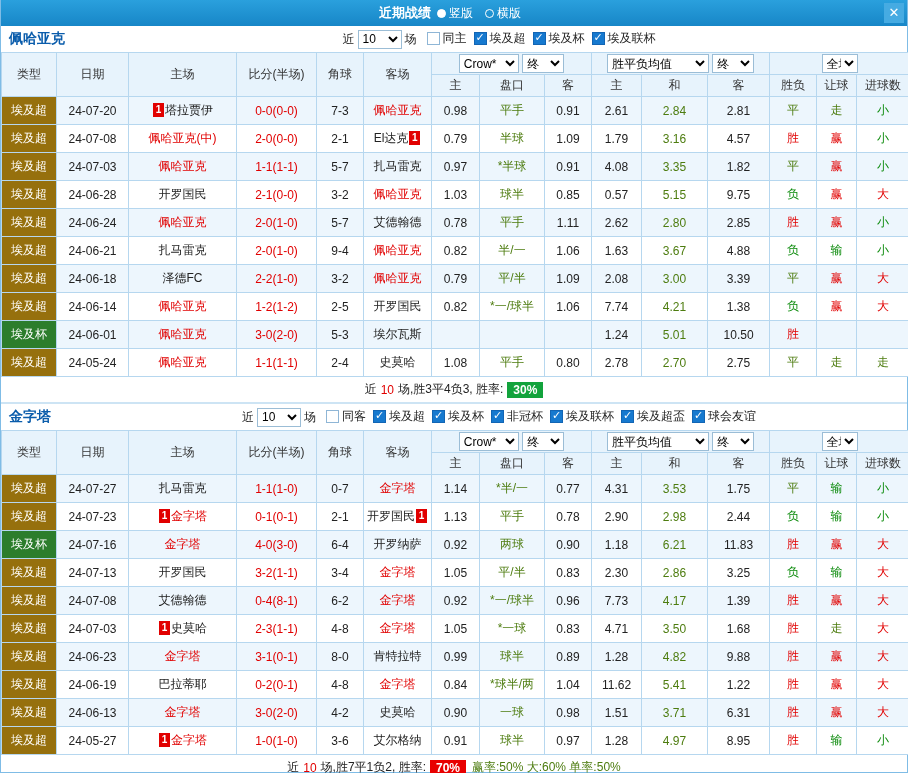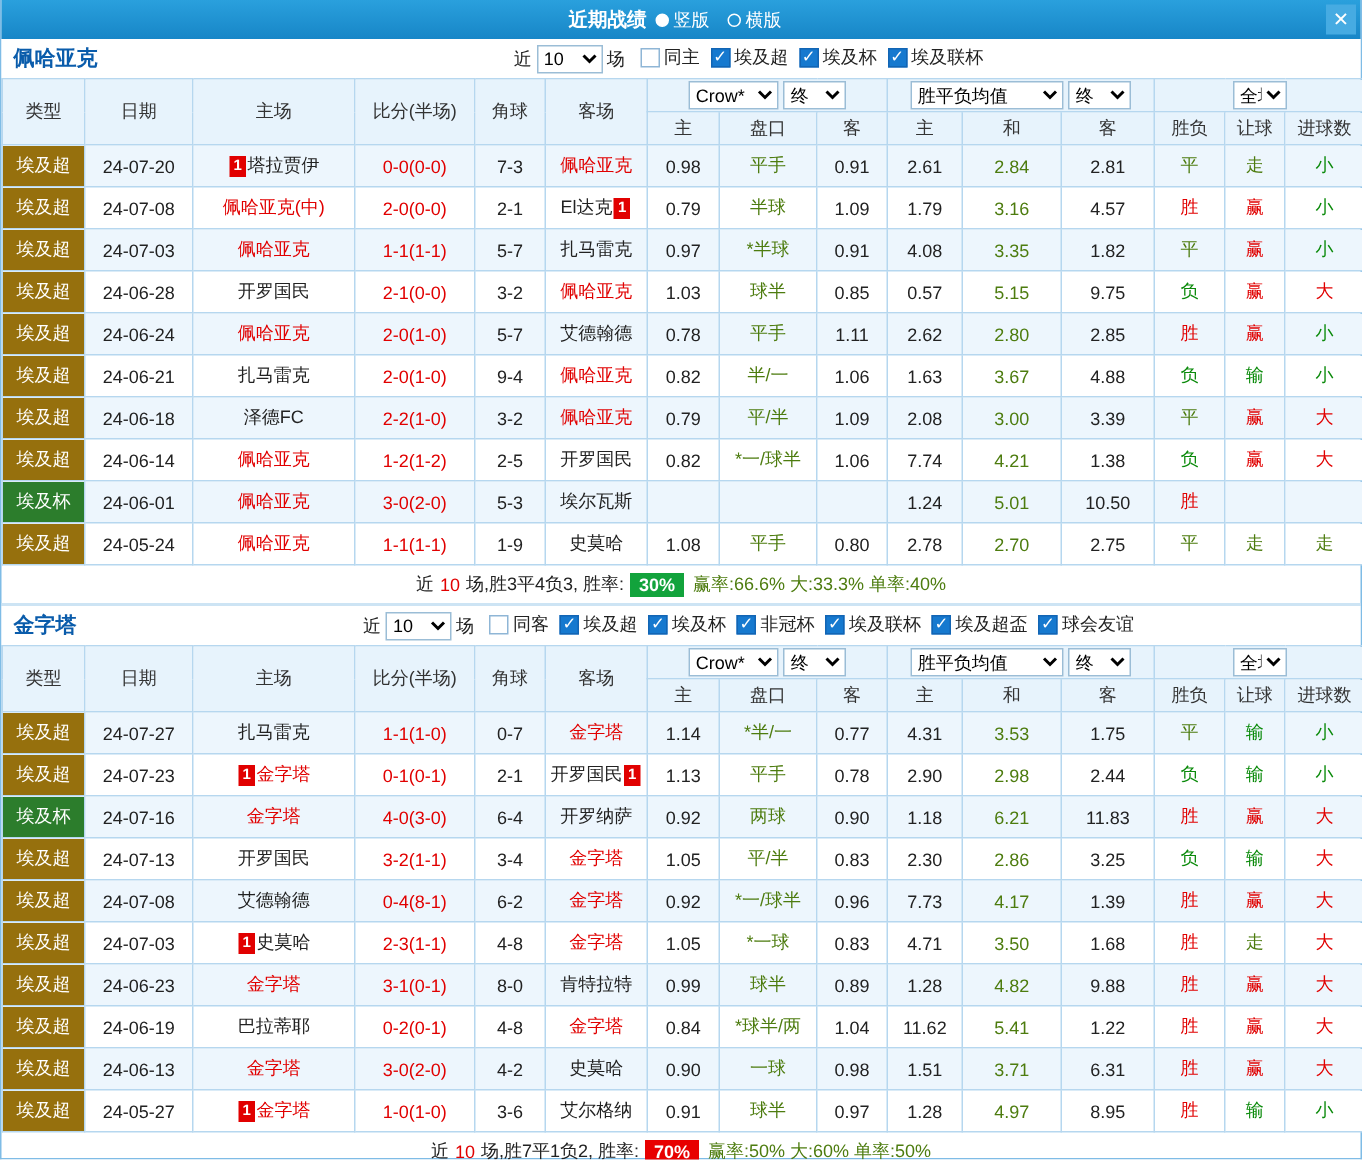--- a/index.html
+++ b/index.html
@@ -295,40 +295,39 @@
               <td>10.50</td>
               <td class="c-red">胜</td>
               <td></td>
               <td></td>
             </tr>
             <tr>
               <td class="lg lg-super">埃及超</td>
               <td>24-05-24</td>
               <td><span class="c-red">佩哈亚克</span></td>
               <td class="c-red">1-1(1-1)</td>
-              <td>1-9</td>
+              <td>2-4</td>
               <td><span>史莫哈</span></td>
               <td>1.08</td>
               <td class="c-blue">平手</td>
               <td>0.80</td>
               <td>2.78</td>
               <td class="c-blue">2.70</td>
               <td>2.75</td>
               <td class="c-blue">平</td>
               <td class="c-blue">走</td>
               <td class="c-blue">走</td>
             </tr>
           </tbody>
     </table>
     <div class="summary">
           <span>近</span>
           <span class="c-red">10</span>
           <span>场,胜3平4负3, 胜率:</span>
           <span class="rate rate-green">30%</span>
-          <span class="c-blue tail">赢率:66.6% 大:33.3% 单率:40%</span>
         </div>
   </section>
 
   <section class="sec">
     <div class="sec-head">
       <span class="team">金字塔</span>
       <div class="filters">
         <span>近</span>
         <select class="sel-count"><option>10</option></select>
         <span>场</span>

